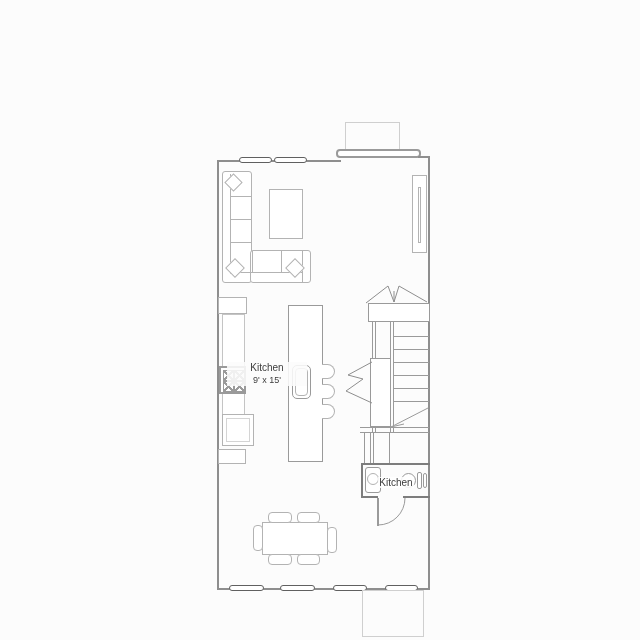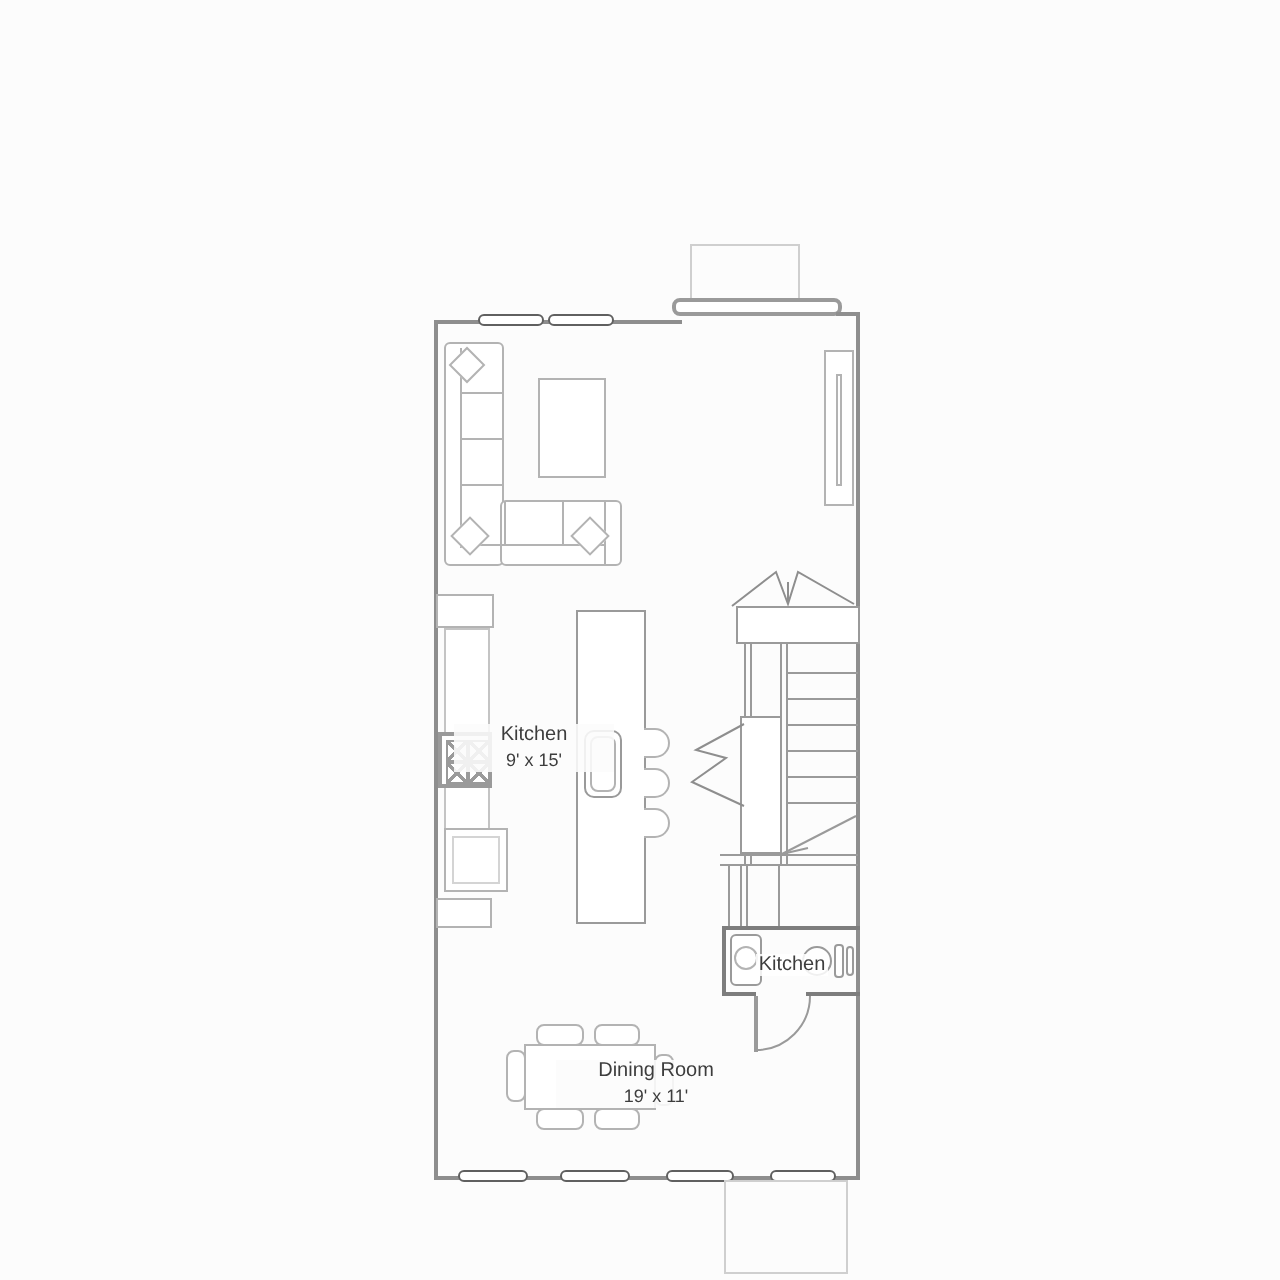--- a/index.html
+++ b/index.html
@@ -131,18 +131,14 @@
     <path d="M378,525 A27,27 0 0 0 405,498" fill="none" stroke="#9a9a9a" stroke-width="1"></path>
   </svg>
 
   <div class="label" style="left:227px;top:362px;width:80px;">
     <div class="rname">Kitchen</div>
     <div class="rdims">9' x 15'</div>
   </div>
   <div class="label" style="left:368px;top:475px;width:56px;background:transparent;">
     <div class="rname" style="background:rgba(255,255,255,.85);display:inline;padding:0 1px;">Kitchen</div>
   </div>
-  <div class="label" style="left:278px;top:530px;width:100px;">
-    <div class="rname">Dining Room</div>
-    <div class="rdims">19' x 11'</div>
-  </div>
 
 </div>
 
 </body></html>

